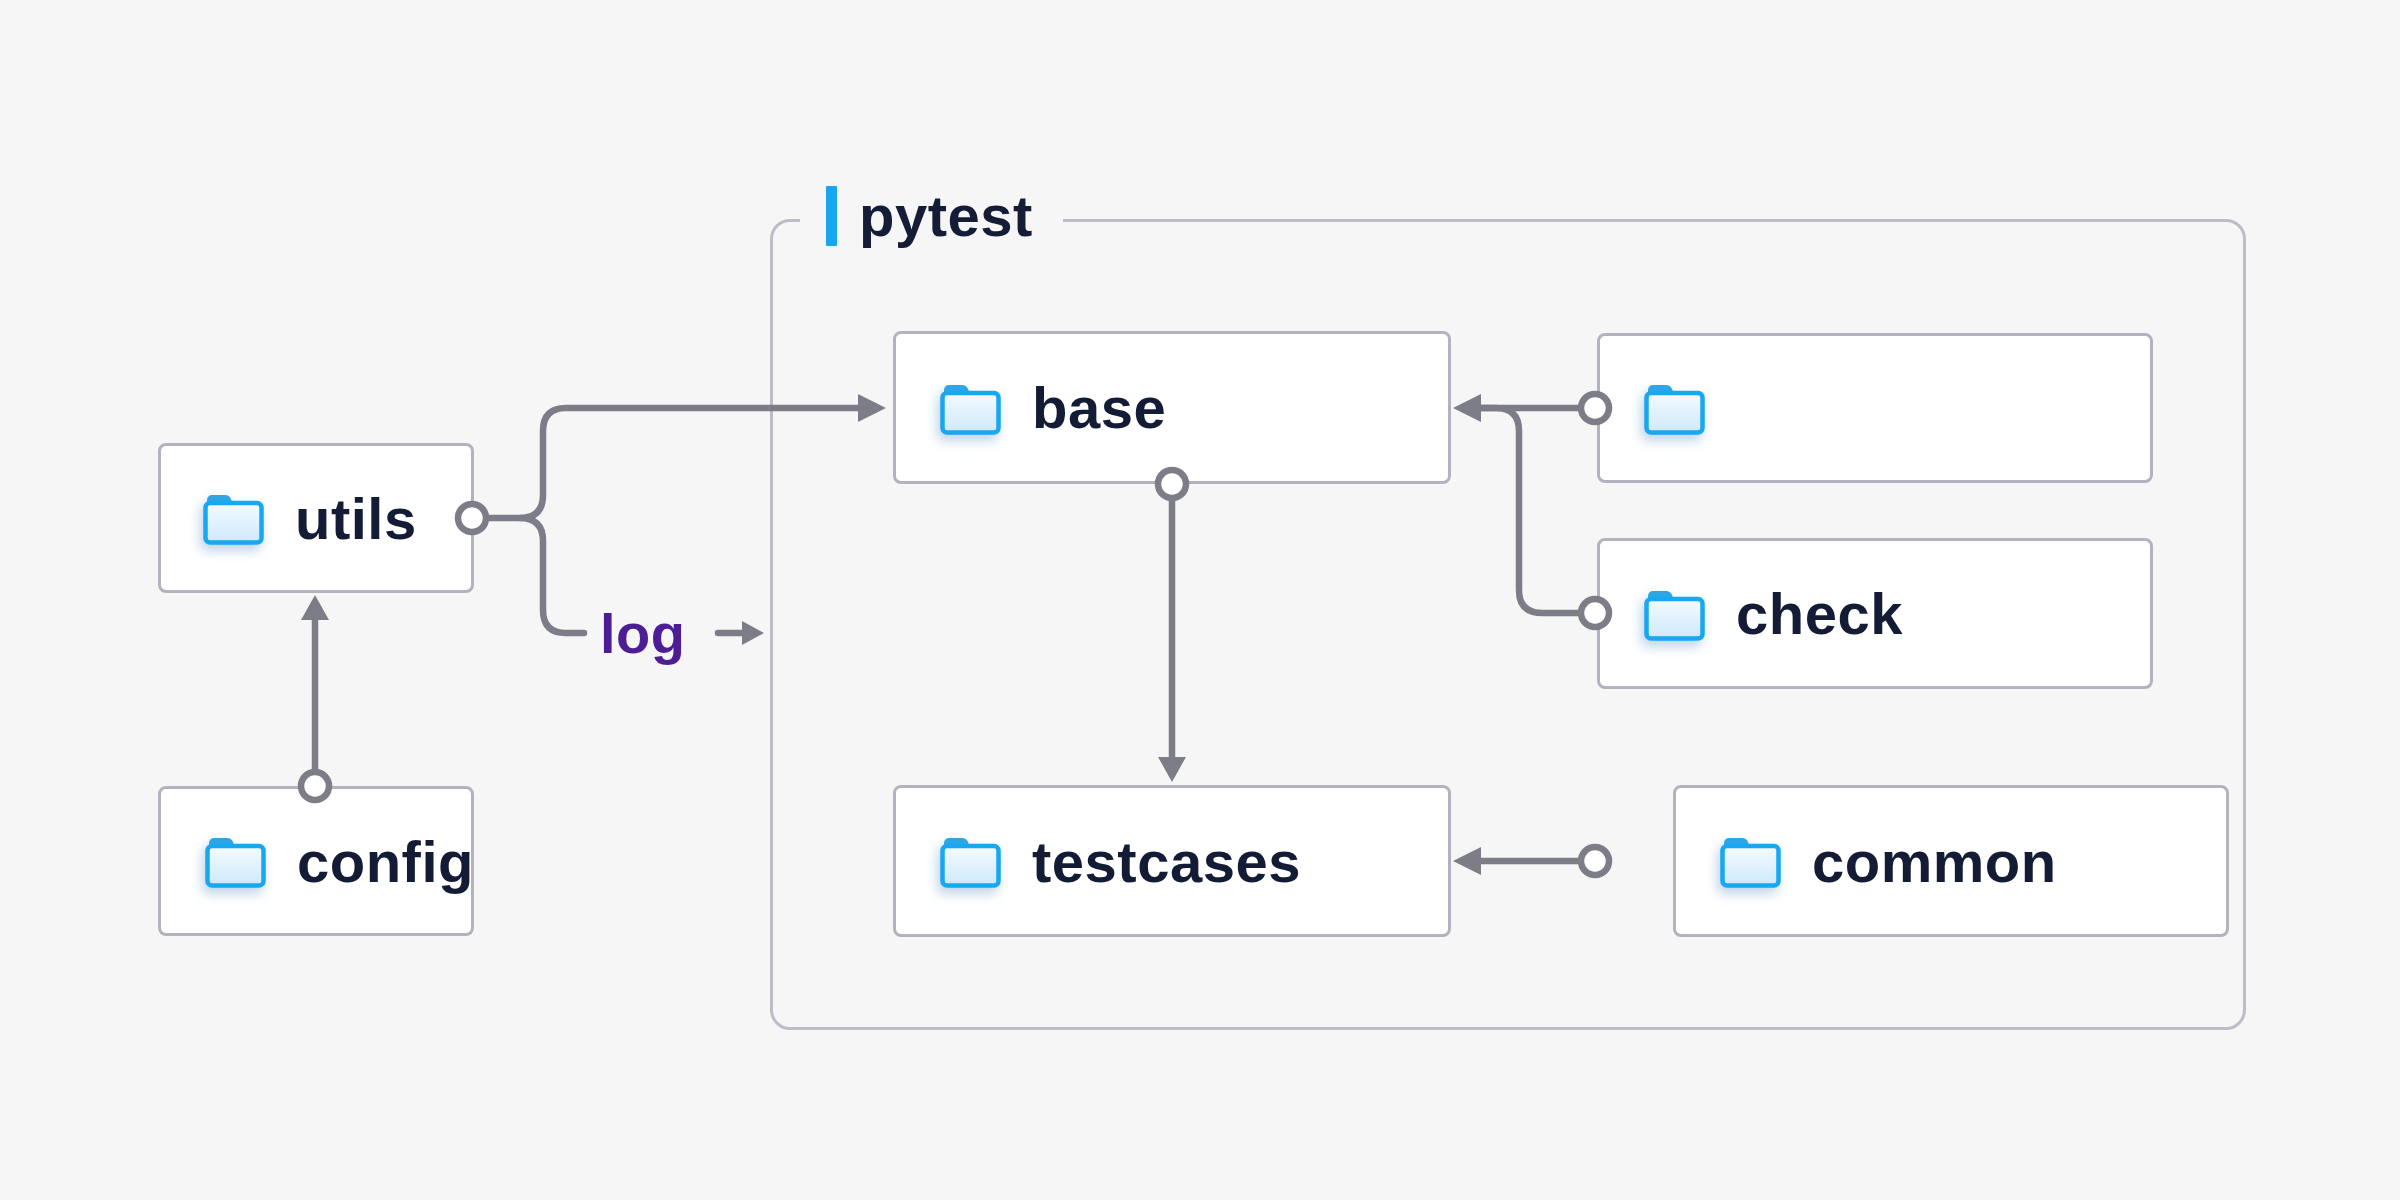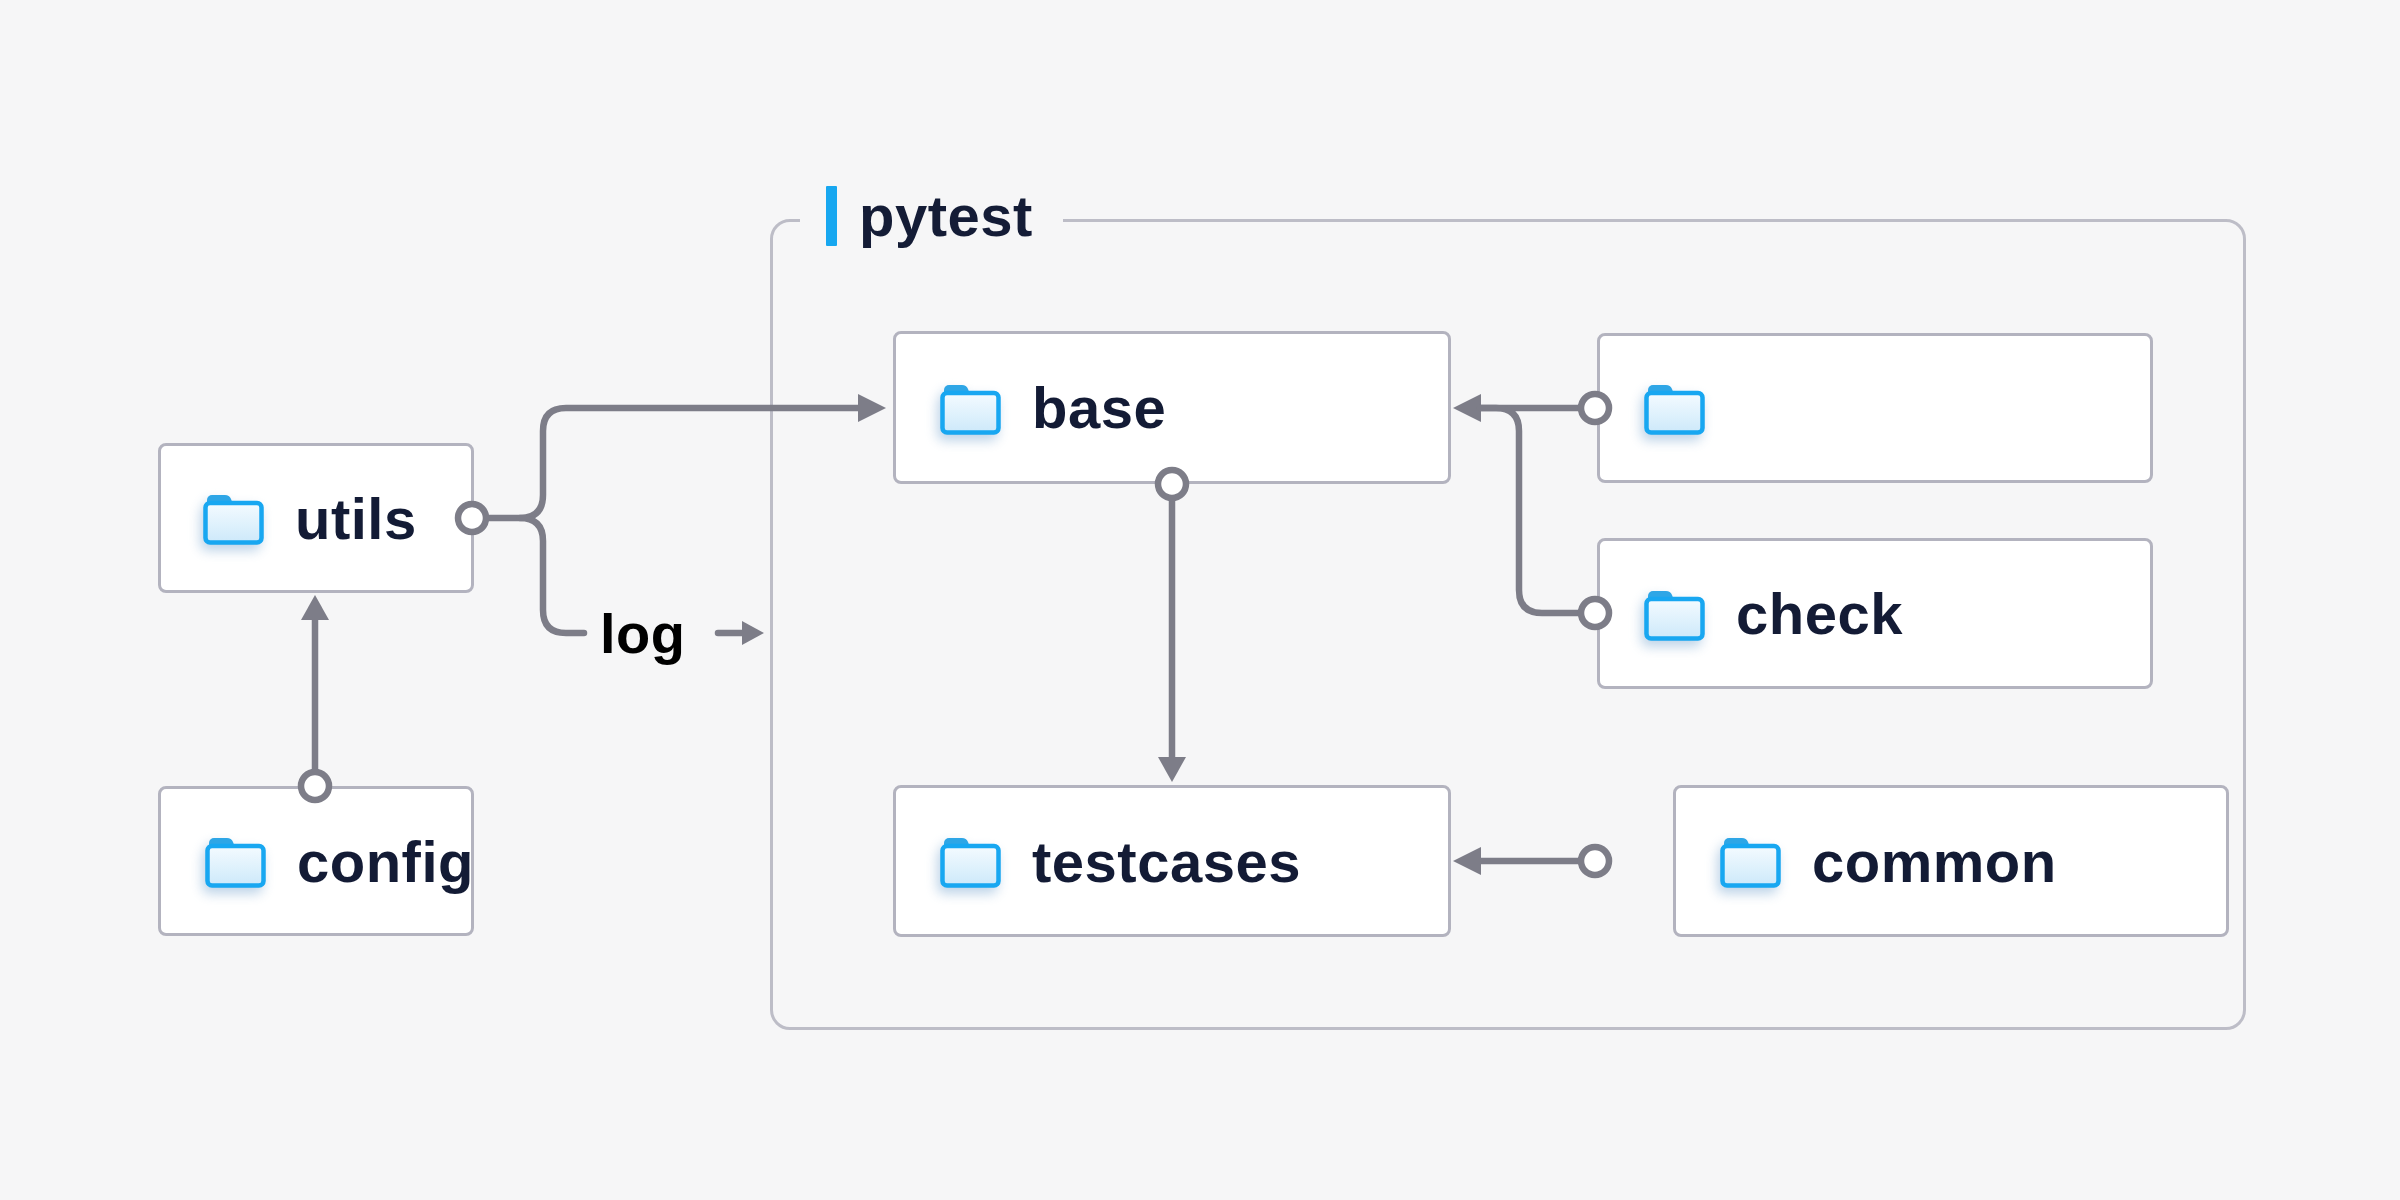--- a/index.html
+++ b/index.html
@@ -98,21 +98,21 @@
   }
   .edge-arrow { fill: #7d7d88; stroke: none; }
   .edge-dot   { fill: #ffffff; stroke: #7d7d88; stroke-width: 6.5; }
 
   .edge-label {
     position: absolute;
     left: 600px; top: 601px;
     height: 66px; line-height: 66px;
     font-size: 56px;
     font-weight: 600;
-    color: #000000;
+    color: #4c1d95;
     letter-spacing: 0.5px;
     z-index: 3;
     white-space: nowrap;
   }
 
   .defs-holder { position: absolute; width: 0; height: 0; }
 </style>
 </head>
 <body>
 

